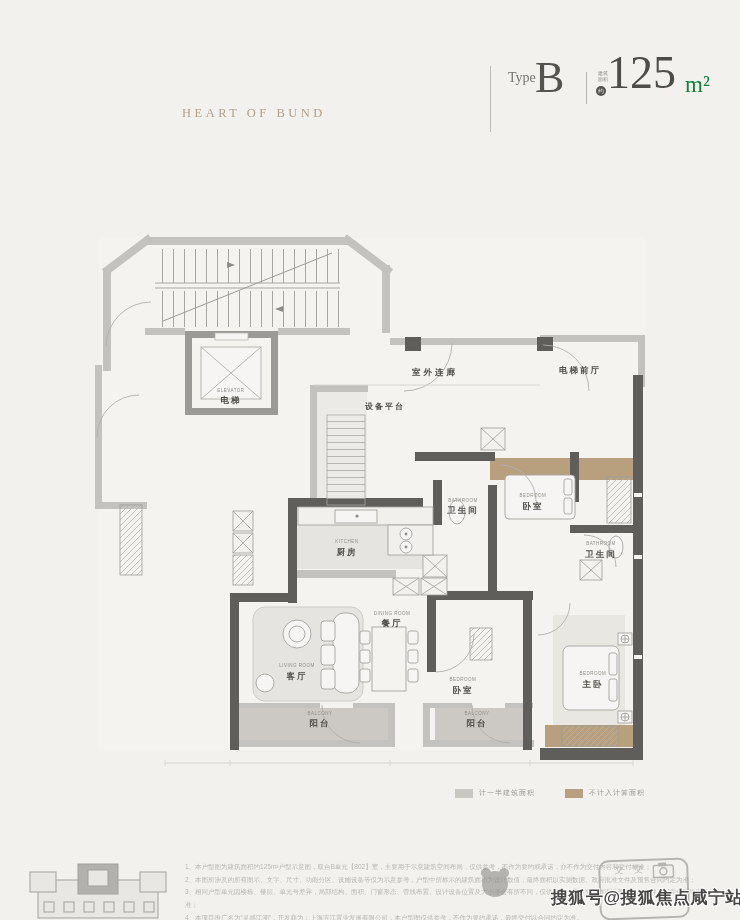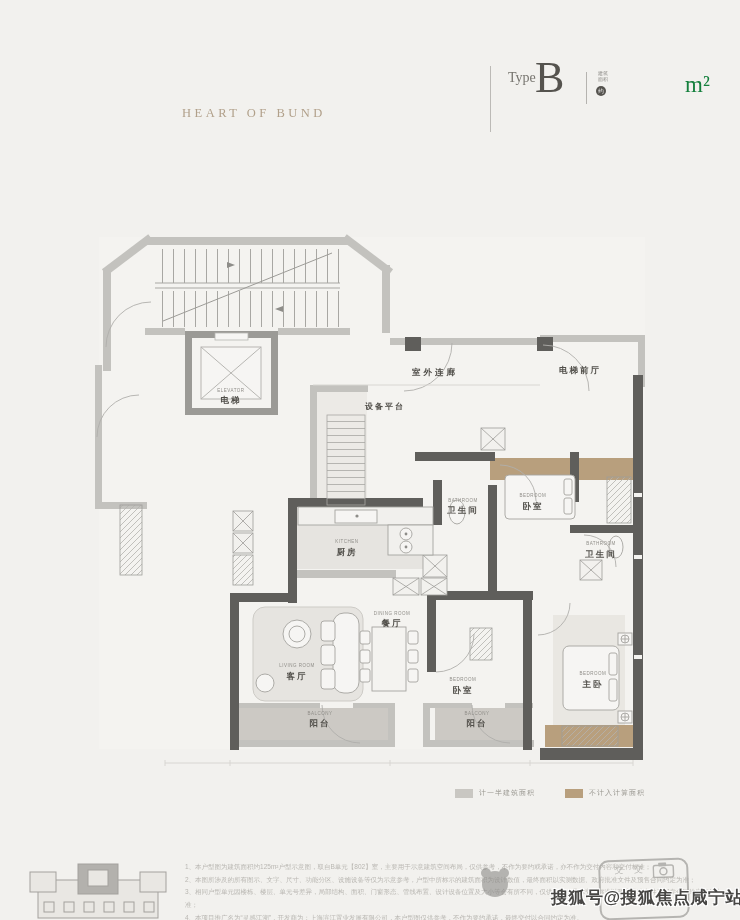--- a/index.html
+++ b/index.html
@@ -50,20 +50,21 @@
   <div class="abs brand-en">HEART OF BUND</div>
   <div class="abs hdr-divider"></div>
   <div class="abs type-label">Type</div>
   <div class="abs type-value">B</div>
   <div class="abs type-bar"></div>
   <div class="abs area-note">
     <div>建筑</div>
     <div>面积</div>
   </div>
   <div class="abs area-circle">约</div>
+  <div class="abs area-value">125</div>
   <div class="abs area-unit">m²</div>
 
   <svg class="abs" style="left:85px;top:225px;" width="575" height="545" viewBox="0 0 575 545">
     <defs>
       <pattern id="treads" width="11" height="10" patternUnits="userSpaceOnUse">
         <line x1="0.5" y1="0" x2="0.5" y2="10" stroke="#a8a7a3" stroke-width="1"></line>
       </pattern>
       <pattern id="hatch" width="6" height="6" patternUnits="userSpaceOnUse">
         <path d="M0,6 L6,0" stroke="#b4b3af" stroke-width="0.8" fill="none"></path>
       </pattern>

